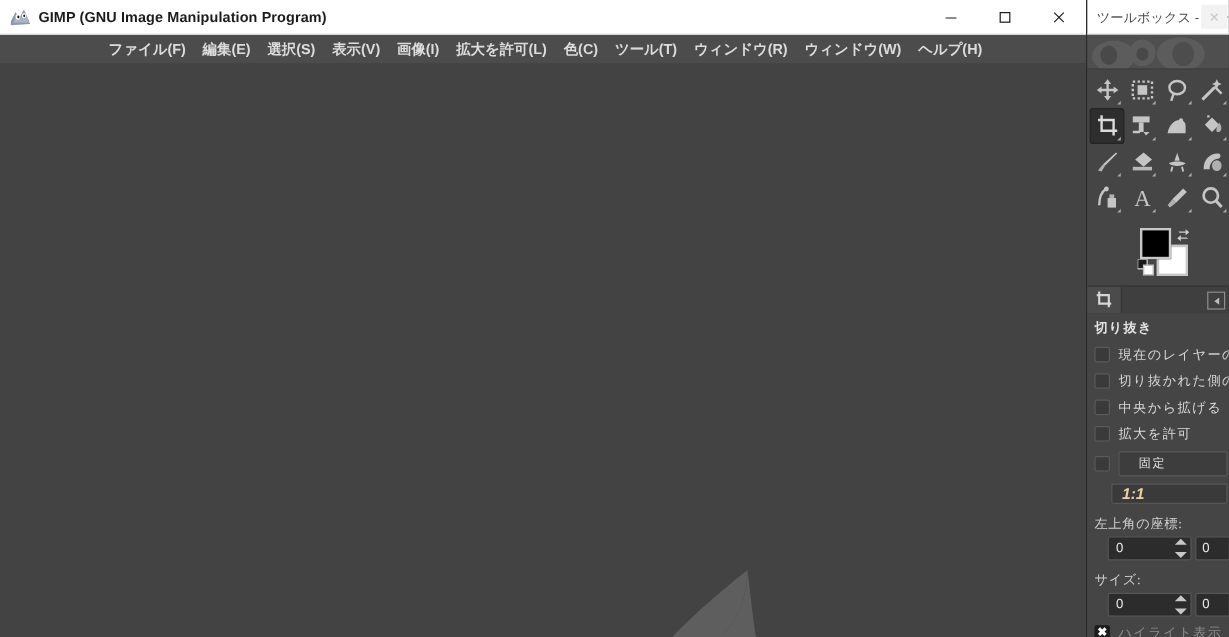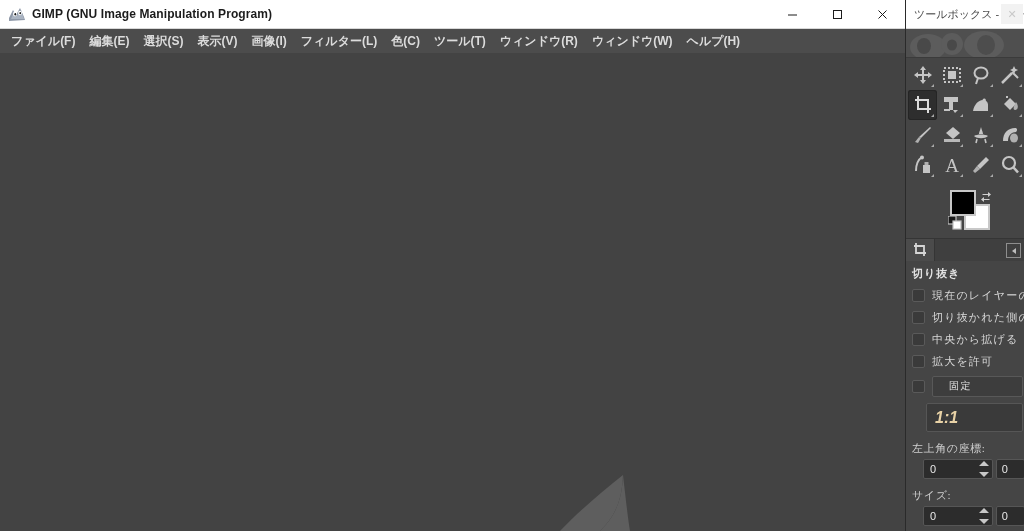--- a/index.html
+++ b/index.html
@@ -73,20 +73,21 @@
   }
 
   
   .menubar {
     height: 24px;
     background: #4c4c4c;
     display: flex;
     align-items: center;
     padding-left: 4px;
     border-bottom: 1px solid #414141;
+    justify-content: center;
   }
   .menu-item {
     font-size: 12px;
     color: #dcdcdc;
     padding: 3px 7px;
     white-space: nowrap;
     border-radius: 2px;
   }
 
   
@@ -339,28 +340,28 @@
     font-size: 10px;
     color: #e0e0e0;
     letter-spacing: 1.5px;
     box-sizing: border-box;
     margin-right: 2px;
   }
   .ratio-row {
     padding: 5px 2px 0 20px;
   }
   .ratio-field {
-    height: 29px;
+    height: 17px;
     background: #3a3a3a;
     border: 1px solid #565656;
     border-radius: 2px;
     display: flex;
     align-items: center;
     padding-left: 8px;
-    font-size: 16px;
+    font-size: 13px;
     font-style: italic;
     font-weight: bold;
     color: #e8d2a6;
     box-sizing: border-box;
   }
 
   .field-label {
     font-size: 11px;
     color: #cfcfcf;
     padding: 9px 0 3px 6px;
@@ -464,21 +465,21 @@
         </div>
       </div>
     </div>
 
     <div class="menubar">
       <div class="menu-item">ファイル(F)</div>
       <div class="menu-item">編集(E)</div>
       <div class="menu-item">選択(S)</div>
       <div class="menu-item">表示(V)</div>
       <div class="menu-item">画像(I)</div>
-      <div class="menu-item">フィルター(L)</div>
+      <div class="menu-item">拡大を許可(L)</div>
       <div class="menu-item">色(C)</div>
       <div class="menu-item">ツール(T)</div>
       <div class="menu-item">ウィンドウ(R)</div>
       <div class="menu-item">ウィンドウ(W)</div>
       <div class="menu-item">ヘルプ(H)</div>
     </div>
 
     <div class="canvas-area">
       <svg class="wilber-wisp" viewBox="0 0 905 478" preserveAspectRatio="none">
         <path d="M623 422 C 622 452, 612 466, 600 478 L 560 478 C 575 462, 600 440, 623 422 Z" fill="#5e5e5e"></path>

